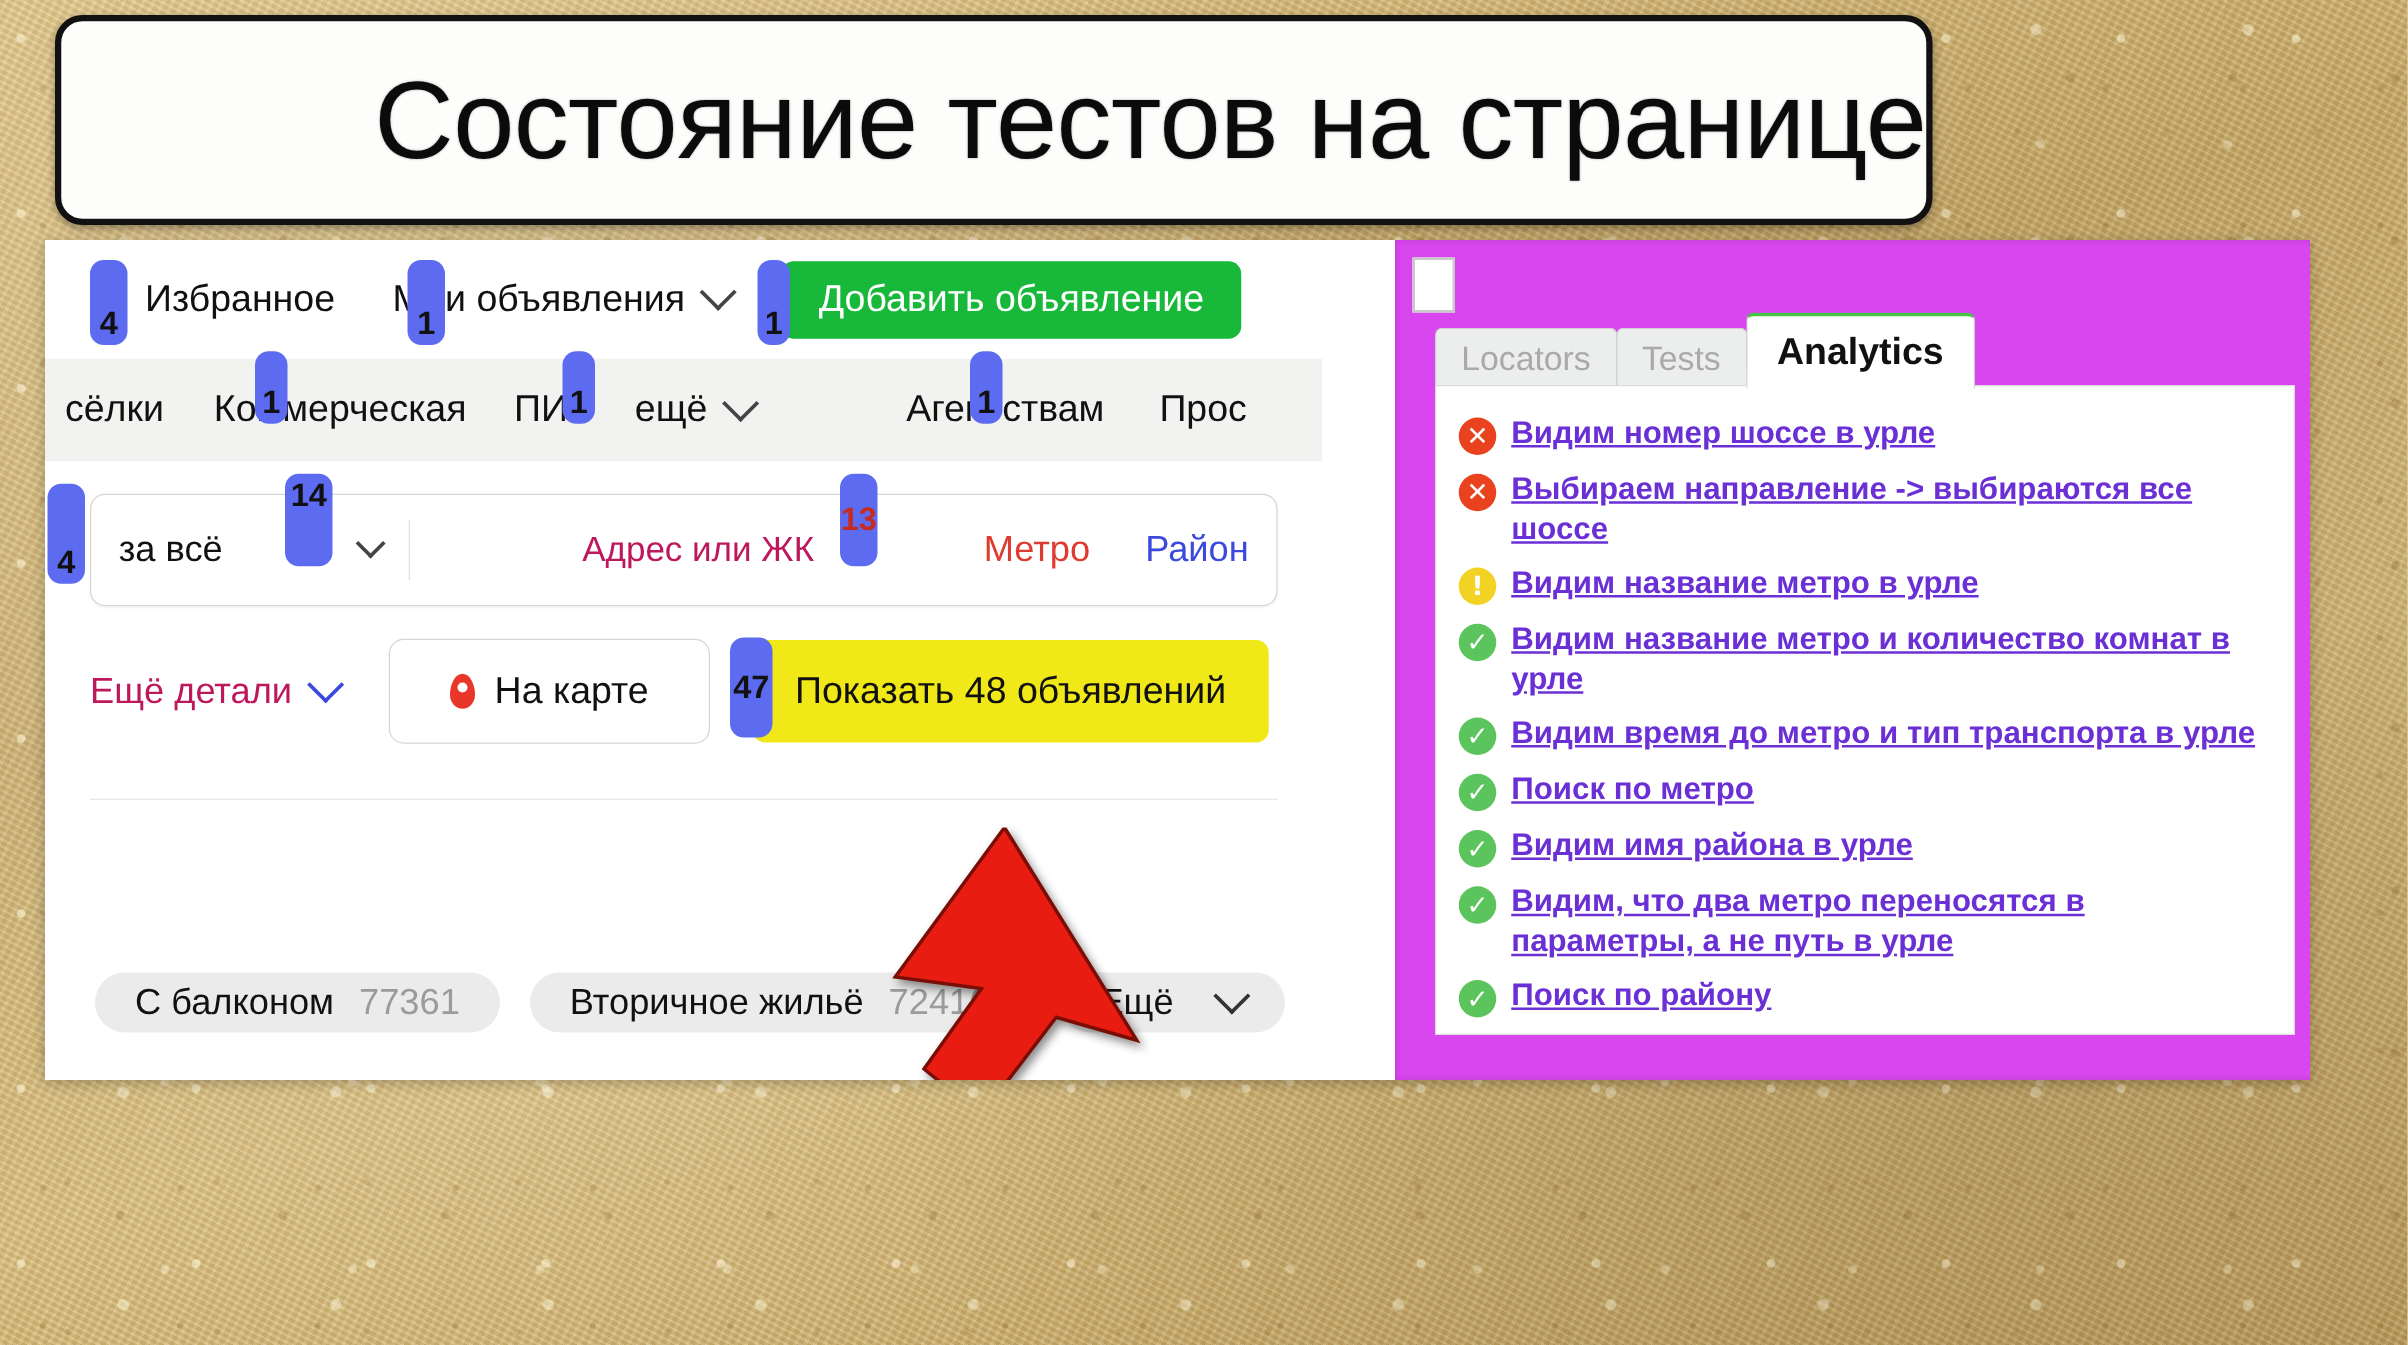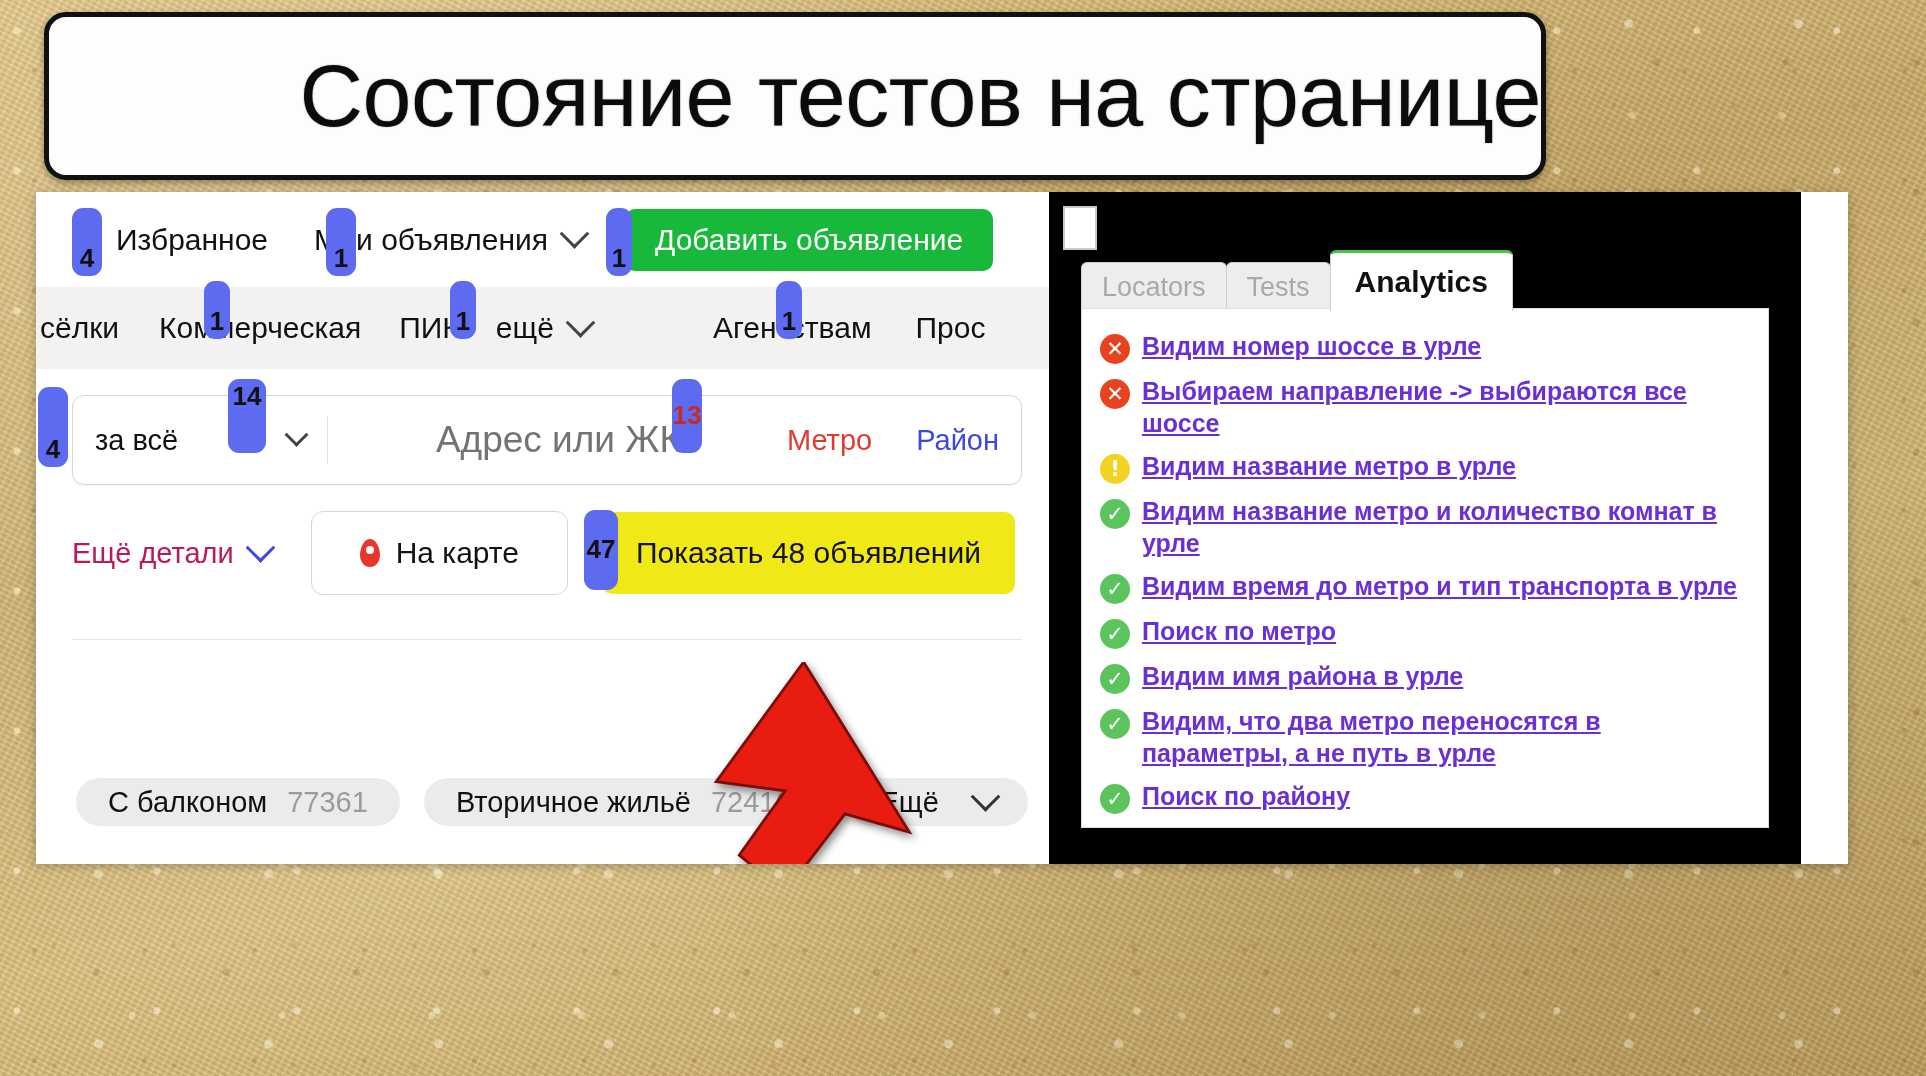--- a/index.html
+++ b/index.html
@@ -79,38 +79,38 @@
   }
   .chev.sm{width:14px;height:14px;border-width:3px;}
   .green-btn{
     background:#18b83a;color:#fff;border-radius:10px;
     height:62px;display:flex;align-items:center;padding:0 30px;
     font-size:30px;white-space:nowrap;
   }
 
   .subrow{
     position:relative;height:82px;background:#f2f2f0;
-    display:flex;align-items:center;padding-left:4px;
+    display:flex;align-items:center;padding-left:16px;
     font-size:30px;color:#111;
   }
   .subrow .s{position:relative;white-space:nowrap;}
 
   
   .searchwrap{position:relative;margin:26px 36px 0 36px;}
   .searchbox{
     height:88px;border:1px solid #d6d6d6;border-radius:12px;background:#fff;
     display:flex;align-items:center;box-shadow:0 1px 2px rgba(0,0,0,.05);text-align:center;
   }
   .sel{
     display:flex;align-items:center;justify-content:space-between;
     width:210px;padding:0 22px;font-size:29px;color:#111;white-space:nowrap;
   }
   .vdiv{width:1px;height:48px;background:#e0e0e0;}
   .addr{
-    flex:1;padding-left:24px;font-size:37px;color:#737373;white-space:nowrap;
+    flex:1;padding-left:24px;font-size:28px;color:#be185d;white-space:nowrap;
   }
   .tablink{font-size:29px;padding:0 22px;white-space:nowrap;}
   .tablink.red{color:#e03b2f;}
   .tablink.blue{color:#3b49df;}
 
   
   .actionrow{
     display:flex;align-items:center;margin:26px 36px 0 36px;gap:0;
   }
   .more-details{color:#be185d;font-size:29px;display:flex;align-items:center;white-space:nowrap;}
@@ -144,22 +144,22 @@
   .badge{
     position:absolute;background:#5c6bf0;border-radius:11px;
     color:#111;font-size:26px;font-weight:700;
     display:flex;align-items:flex-end;justify-content:center;
     padding-bottom:2px;
     z-index:9;pointer-events:none;
   }
 
   
   .panel{
-    position:absolute;left:1013px;top:0;width:752px;height:672px;
-    background:#000000;
+    position:absolute;left:1080px;top:0;width:752px;height:672px;
+    background:#d946ef;
     box-shadow:0 0 6px rgba(0,0,0,.14) inset;
   }
   .corner-sq{
     position:absolute;left:14px;top:14px;width:30px;height:40px;
     background:#fff;border:2px solid #c9c9c9;
   }
   .tabs{
     position:absolute;left:32px;top:58px;display:flex;align-items:flex-end;
   }
   .tab{

